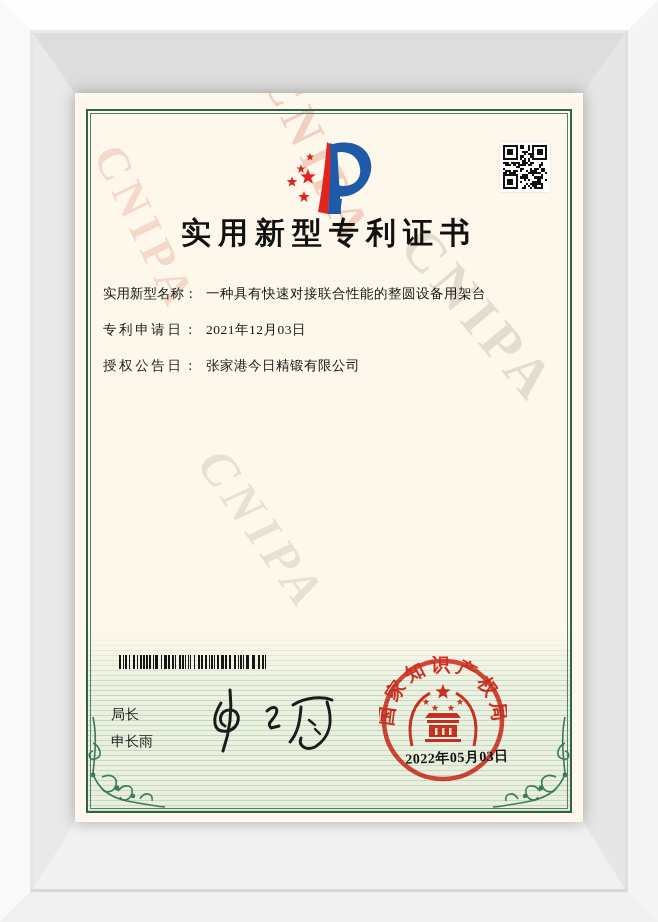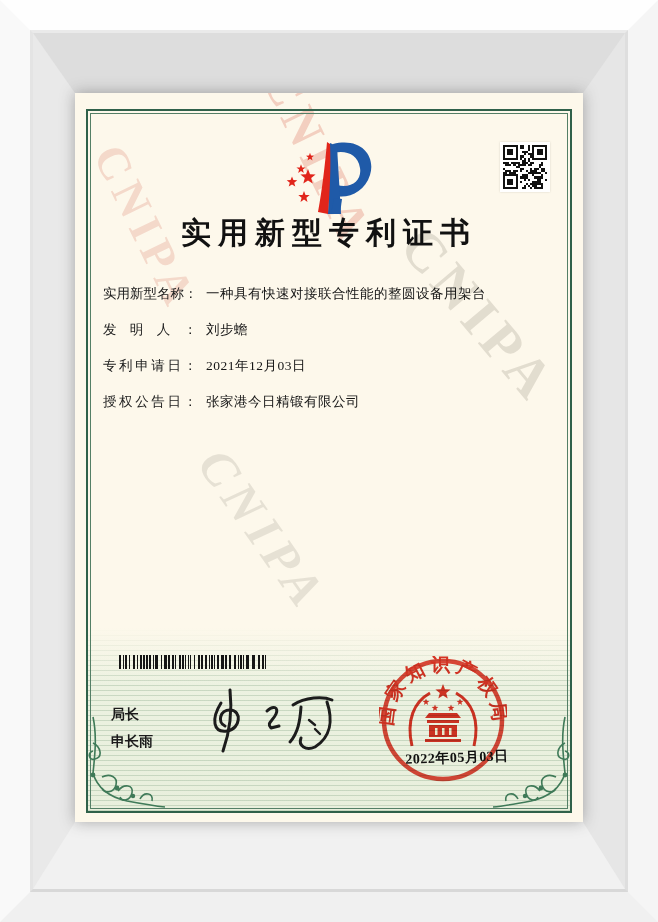--- a/index.html
+++ b/index.html
@@ -43,21 +43,21 @@
   .fvalue{margin-left:9px;color:#151515;letter-spacing:.5px;}
   .fpair1{display:inline-block;width:250px;}
   .fpair2{display:inline-block;}
 
   .paras{position:absolute;left:28px;right:23px;top:426px;z-index:4;font-size:13px;line-height:20.5px;
          text-align:justify;font-style:italic;color:#222;}
   .paras p{margin:0;text-indent:2em;}
 
   .barcode{position:absolute;left:44px;top:562px;z-index:4;}
   .director{position:absolute;left:36px;top:608px;z-index:4;font-family:"Liberation Sans","DejaVu Sans",sans-serif;
-            font-size:14px;font-weight:bold;color:#1b1b1b;line-height:27px;}
+            font-size:14px;font-weight:normal;color:#1b1b1b;line-height:27px;}
   .sig{position:absolute;left:128px;top:590px;z-index:5;}
 
   .seal{position:absolute;left:304px;top:563px;z-index:5;mix-blend-mode:multiply;opacity:.95;}
   .sealdate{position:absolute;left:310px;top:656px;width:144px;z-index:6;text-align:center;
             font-size:14px;font-weight:bold;letter-spacing:.5px;color:#111;transform:rotate(-2deg);}
 
   .footer{position:absolute;left:0;right:0;top:699px;z-index:4;text-align:center;font-size:11.5px;color:#333;letter-spacing:1px;}
 
   .fl{position:absolute;bottom:12px;z-index:4;}
   .flL{left:13px;}
@@ -320,21 +320,20 @@
               <rect x="16" y="20" width="1" height="1" fill="#111"></rect>
               <rect x="17" y="20" width="1" height="1" fill="#111"></rect>
               <rect x="18" y="20" width="1" height="1" fill="#111"></rect>
             </svg>
           </div>
 
       <div class="title">实用新型专利证书</div>
 
       <div class="fields">
         <div class="frow"><span class="flabel">实用新型名称：</span><span class="fvalue">一种具有快速对接联合性能的整圆设备用架台</span></div>
-        <div class="frow"><span class="flabel">发明人：</span><span class="fvalue">刘步蟾</span></div>
         <div class="frow"><span class="flabel">专利申请日：</span><span class="fvalue">2021年12月03日</span></div>
         <div class="frow"><span class="flabel">授权公告日：</span><span class="fvalue">张家港今日精锻有限公司</span></div>
       </div>
 
 
       <svg class="barcode" id="barcode" width="150" height="14" shape-rendering="crispEdges">
             <rect x="0" y="0" width="2" height="14" fill="#151515"></rect>
             <rect x="4" y="0" width="1" height="14" fill="#151515"></rect>
             <rect x="6" y="0" width="2" height="14" fill="#151515"></rect>
             <rect x="10" y="0" width="1" height="14" fill="#151515"></rect>

